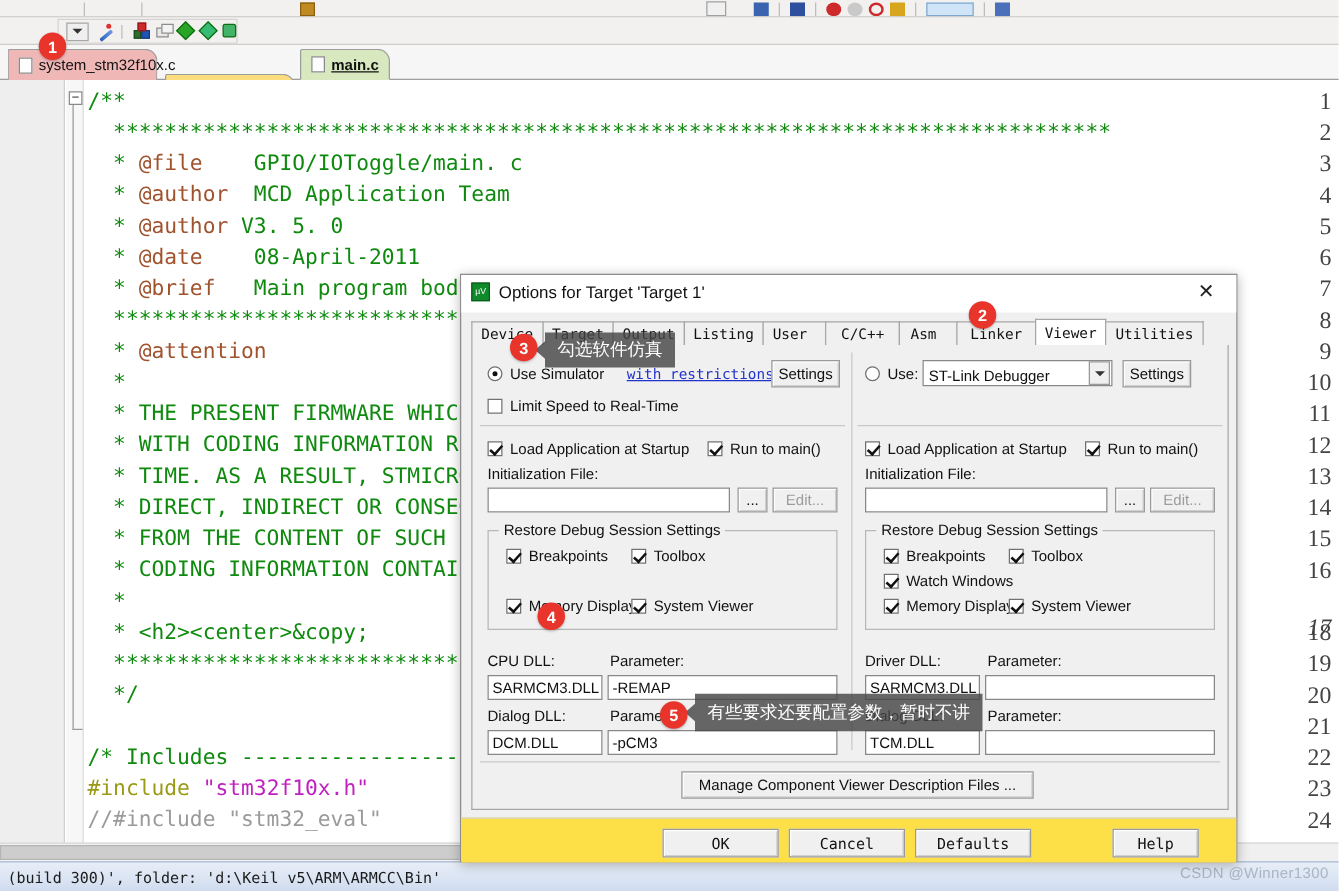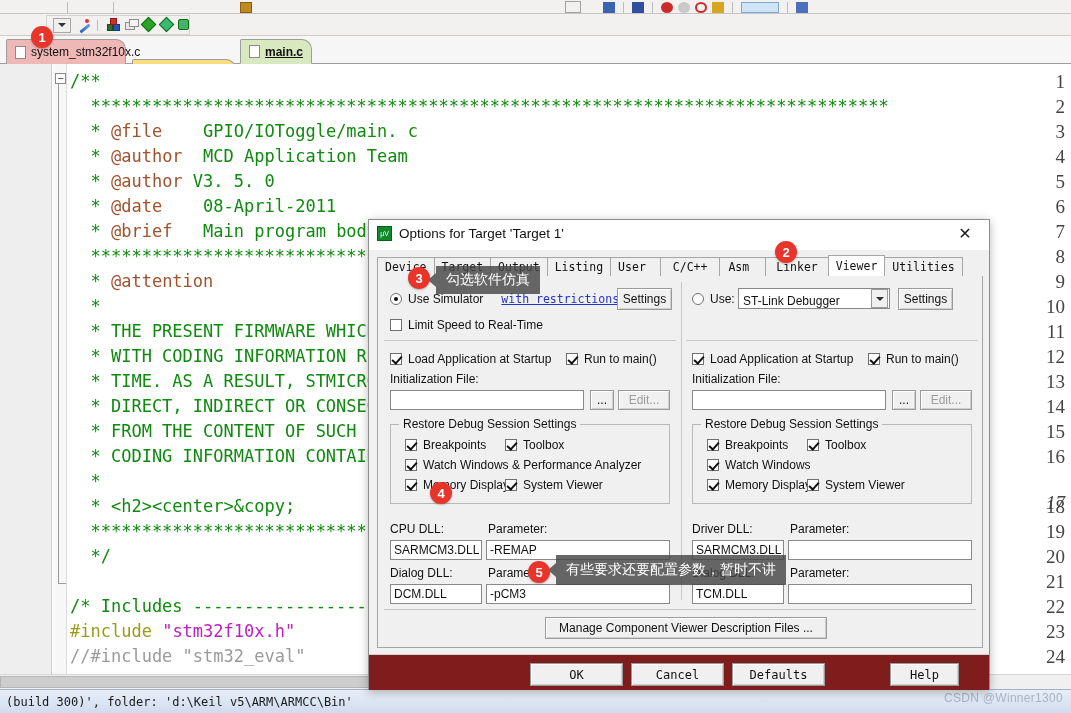--- a/index.html
+++ b/index.html
@@ -255,21 +255,21 @@
   .group {
     position: absolute; border: 1px solid #b8b8b8;
   }
   .group > .gtitle {
     position: absolute; left: 8px; top: -8px; background: #f0f0f0; padding: 0 4px;
     font-size: 12px; color: #111;
   }
 
   .dfooter {
     position: absolute; left: 0; top: 434px; width: 620px; height: 36px;
-    background: #7f1d1d; border-top: 1px solid #d2d2d2;
+    background: #fde047; border-top: 1px solid #d2d2d2;
   }
 
   
   .badge {
     position: absolute; width: 22px; height: 22px; border-radius: 50%;
     background: #e8342a; color: #fff; font-size: 13px; font-weight: bold;
     display: flex; align-items: center; justify-content: center;
     font-family: "Liberation Sans", sans-serif;
     box-shadow: 0 1px 2px rgba(0,0,0,.25); z-index: 60;
   }
@@ -523,24 +523,20 @@
         <div class="group" style="left:6px;top:142px;width:280px;height:80px;">
           <span class="gtitle">Restore Debug Session Settings</span>
           <div class="row" style="position:absolute;left:14px;top:13px;">
             <span class="cb on"></span>
             <span class="lblsm">Breakpoints</span>
           </div>
           <div class="row" style="position:absolute;left:114px;top:13px;">
             <span class="cb on"></span>
             <span class="lblsm">Toolbox</span>
           </div>
-          <div class="row" style="position:absolute;left:14px;top:33px;">
-            <span class="cb on"></span>
-            <span class="lblsm">Watch Windows &amp; Performance Analyzer</span>
-          </div>
           <div class="row" style="position:absolute;left:14px;top:53px;">
             <span class="cb on"></span>
             <span class="lblsm">Memory Display</span>
           </div>
           <div class="row" style="position:absolute;left:114px;top:53px;">
             <span class="cb on"></span>
             <span class="lblsm">System Viewer</span>
           </div>
         </div>
 

